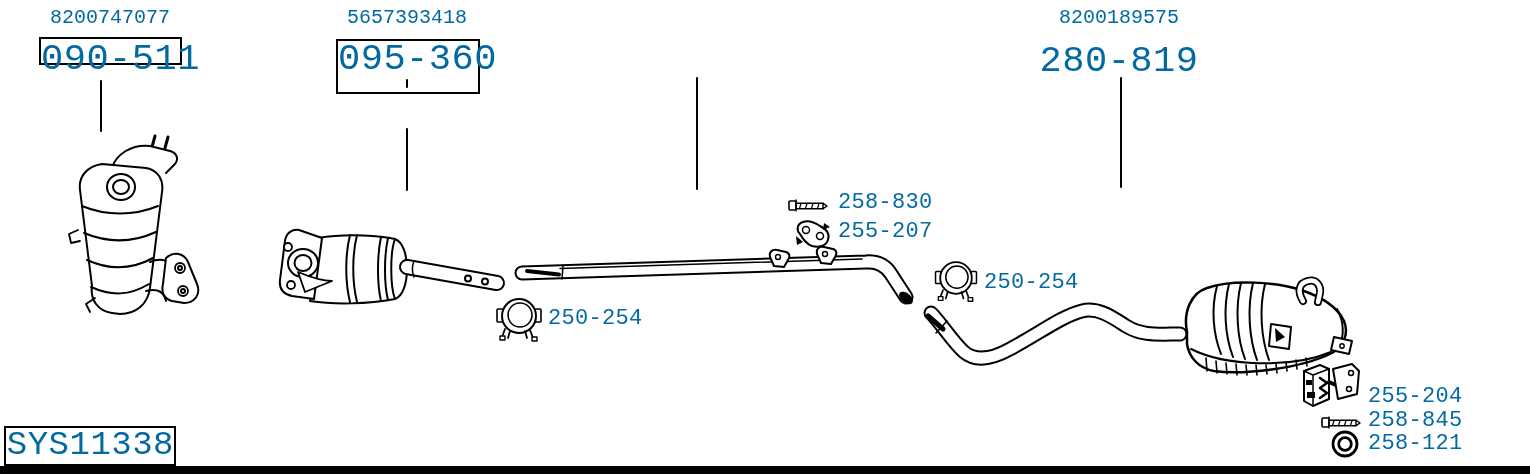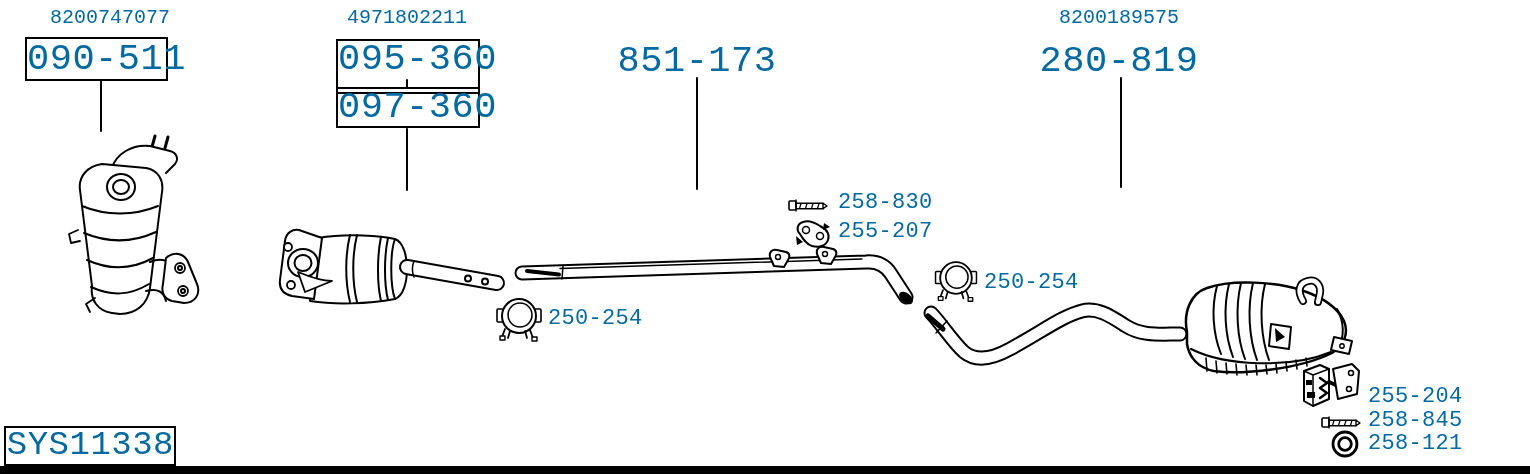--- a/index.html
+++ b/index.html
@@ -171,27 +171,25 @@
       <path d="M34,3.2 L38,6 L34,8.7 Z" fill="#ffffff" stroke-width="1.4"></path>
     </g>
 
     <g>
       <circle cx="1345" cy="444" r="12" fill="#ffffff" stroke-width="2.8"></circle>
       <circle cx="1345" cy="444" r="6.3" stroke-width="2.8"></circle>
     </g>
   </svg>
 
   <div class="lbl oem" style="left:0px; top:6px;">8200747077</div>
-  <div class="lbl oem" style="left:297px; top:6px;">4971802211</div>
+  <div class="lbl oem" style="left:297px; top:6px;">5657393418</div>
   <div class="lbl oem" style="left:1009px; top:6px;">8200189575</div>
 
-  <div class="lbl bignum bigbox" style="left:25px; top:37px; width:143px; height:44px; line-height:40px;">090-511</div>
+  <div class="lbl bignum bigbox" style="left:39px; top:37px; width:143px; height:28px; line-height:40px;">090-511</div>
   <div class="lbl bignum bigbox" style="left:336px; top:39px; width:144px; height:55px; line-height:37px;">095-360</div>
-  <div class="lbl bignum bigbox" style="left:336px; top:87px; width:144px; height:41px; line-height:37px;">097-360</div>
-  <div class="lbl bignum centered" style="left:587px; top:40px;">851-173</div>
   <div class="lbl bignum centered" style="left:1009px; top:40px;">280-819</div>
 
   <div class="lbl smallcode" style="left:548px; top:306px;">250-254</div>
   <div class="lbl smallcode" style="left:838px; top:190px;">258-830</div>
   <div class="lbl smallcode" style="left:838px; top:219px;">255-207</div>
   <div class="lbl smallcode" style="left:984px; top:270px;">250-254</div>
   <div class="lbl smallcode" style="left:1368px; top:384px;">255-204</div>
   <div class="lbl smallcode" style="left:1368px; top:408px;">258-845</div>
   <div class="lbl smallcode" style="left:1368px; top:431px;">258-121</div>
 

